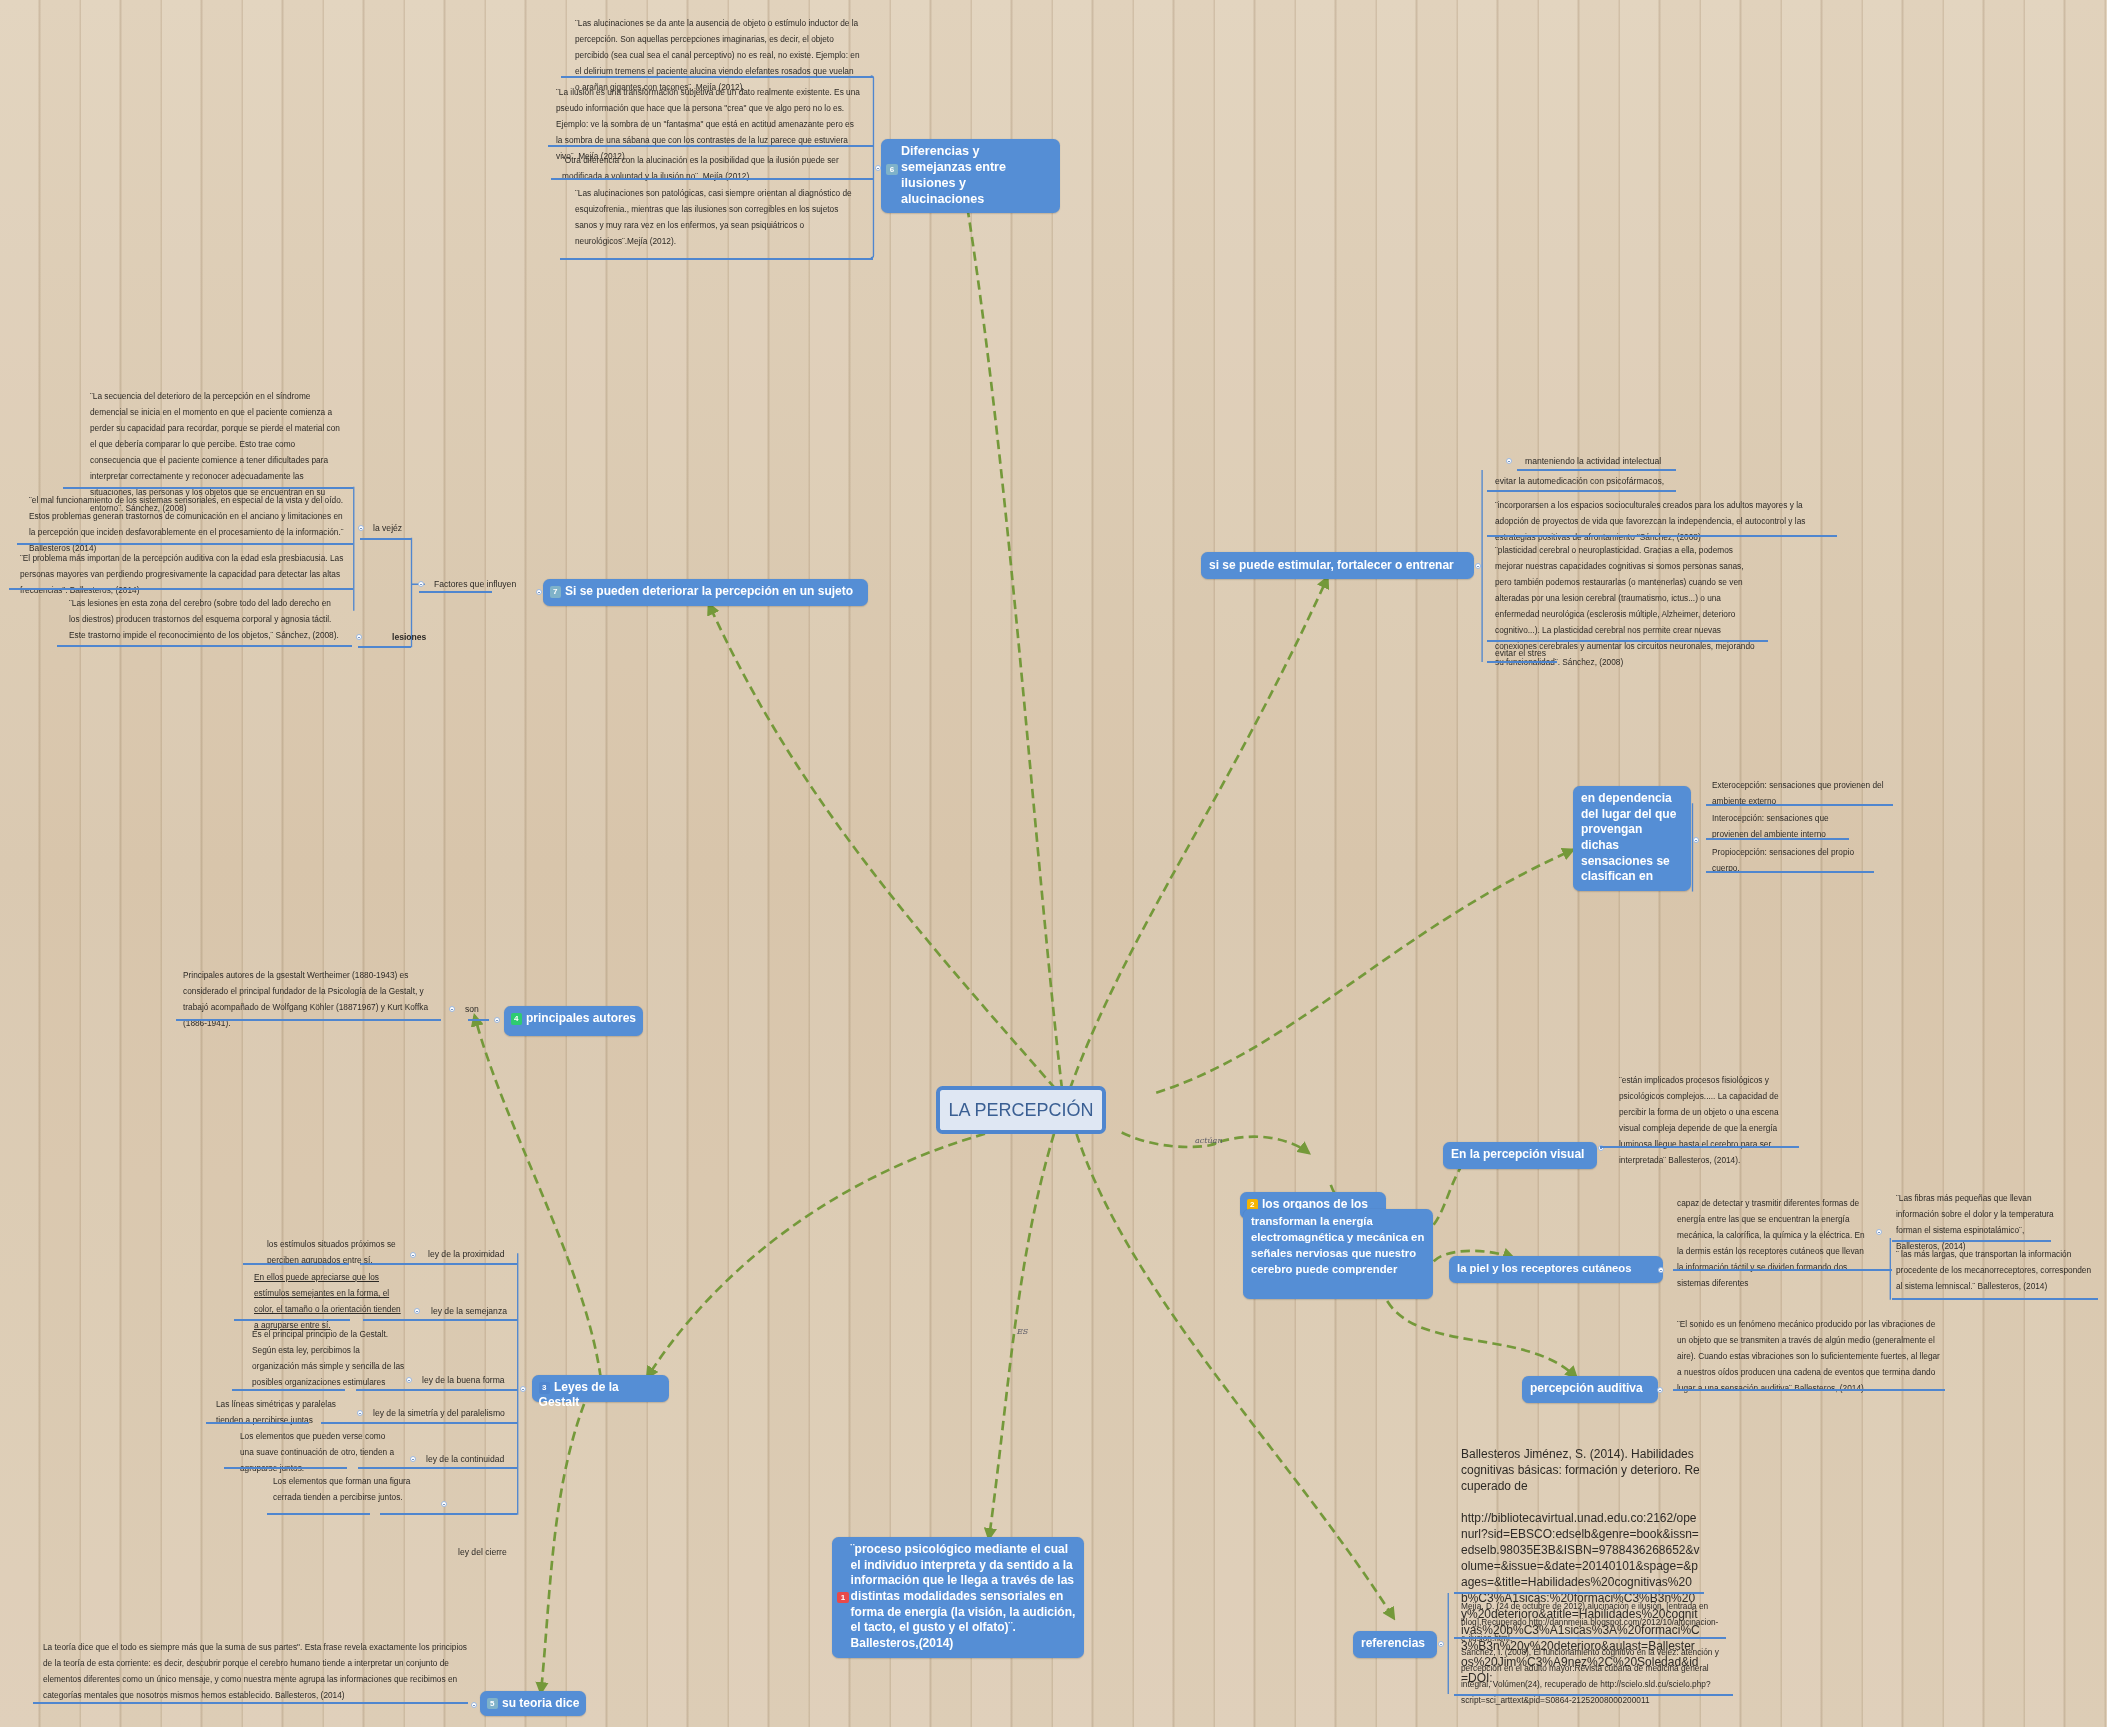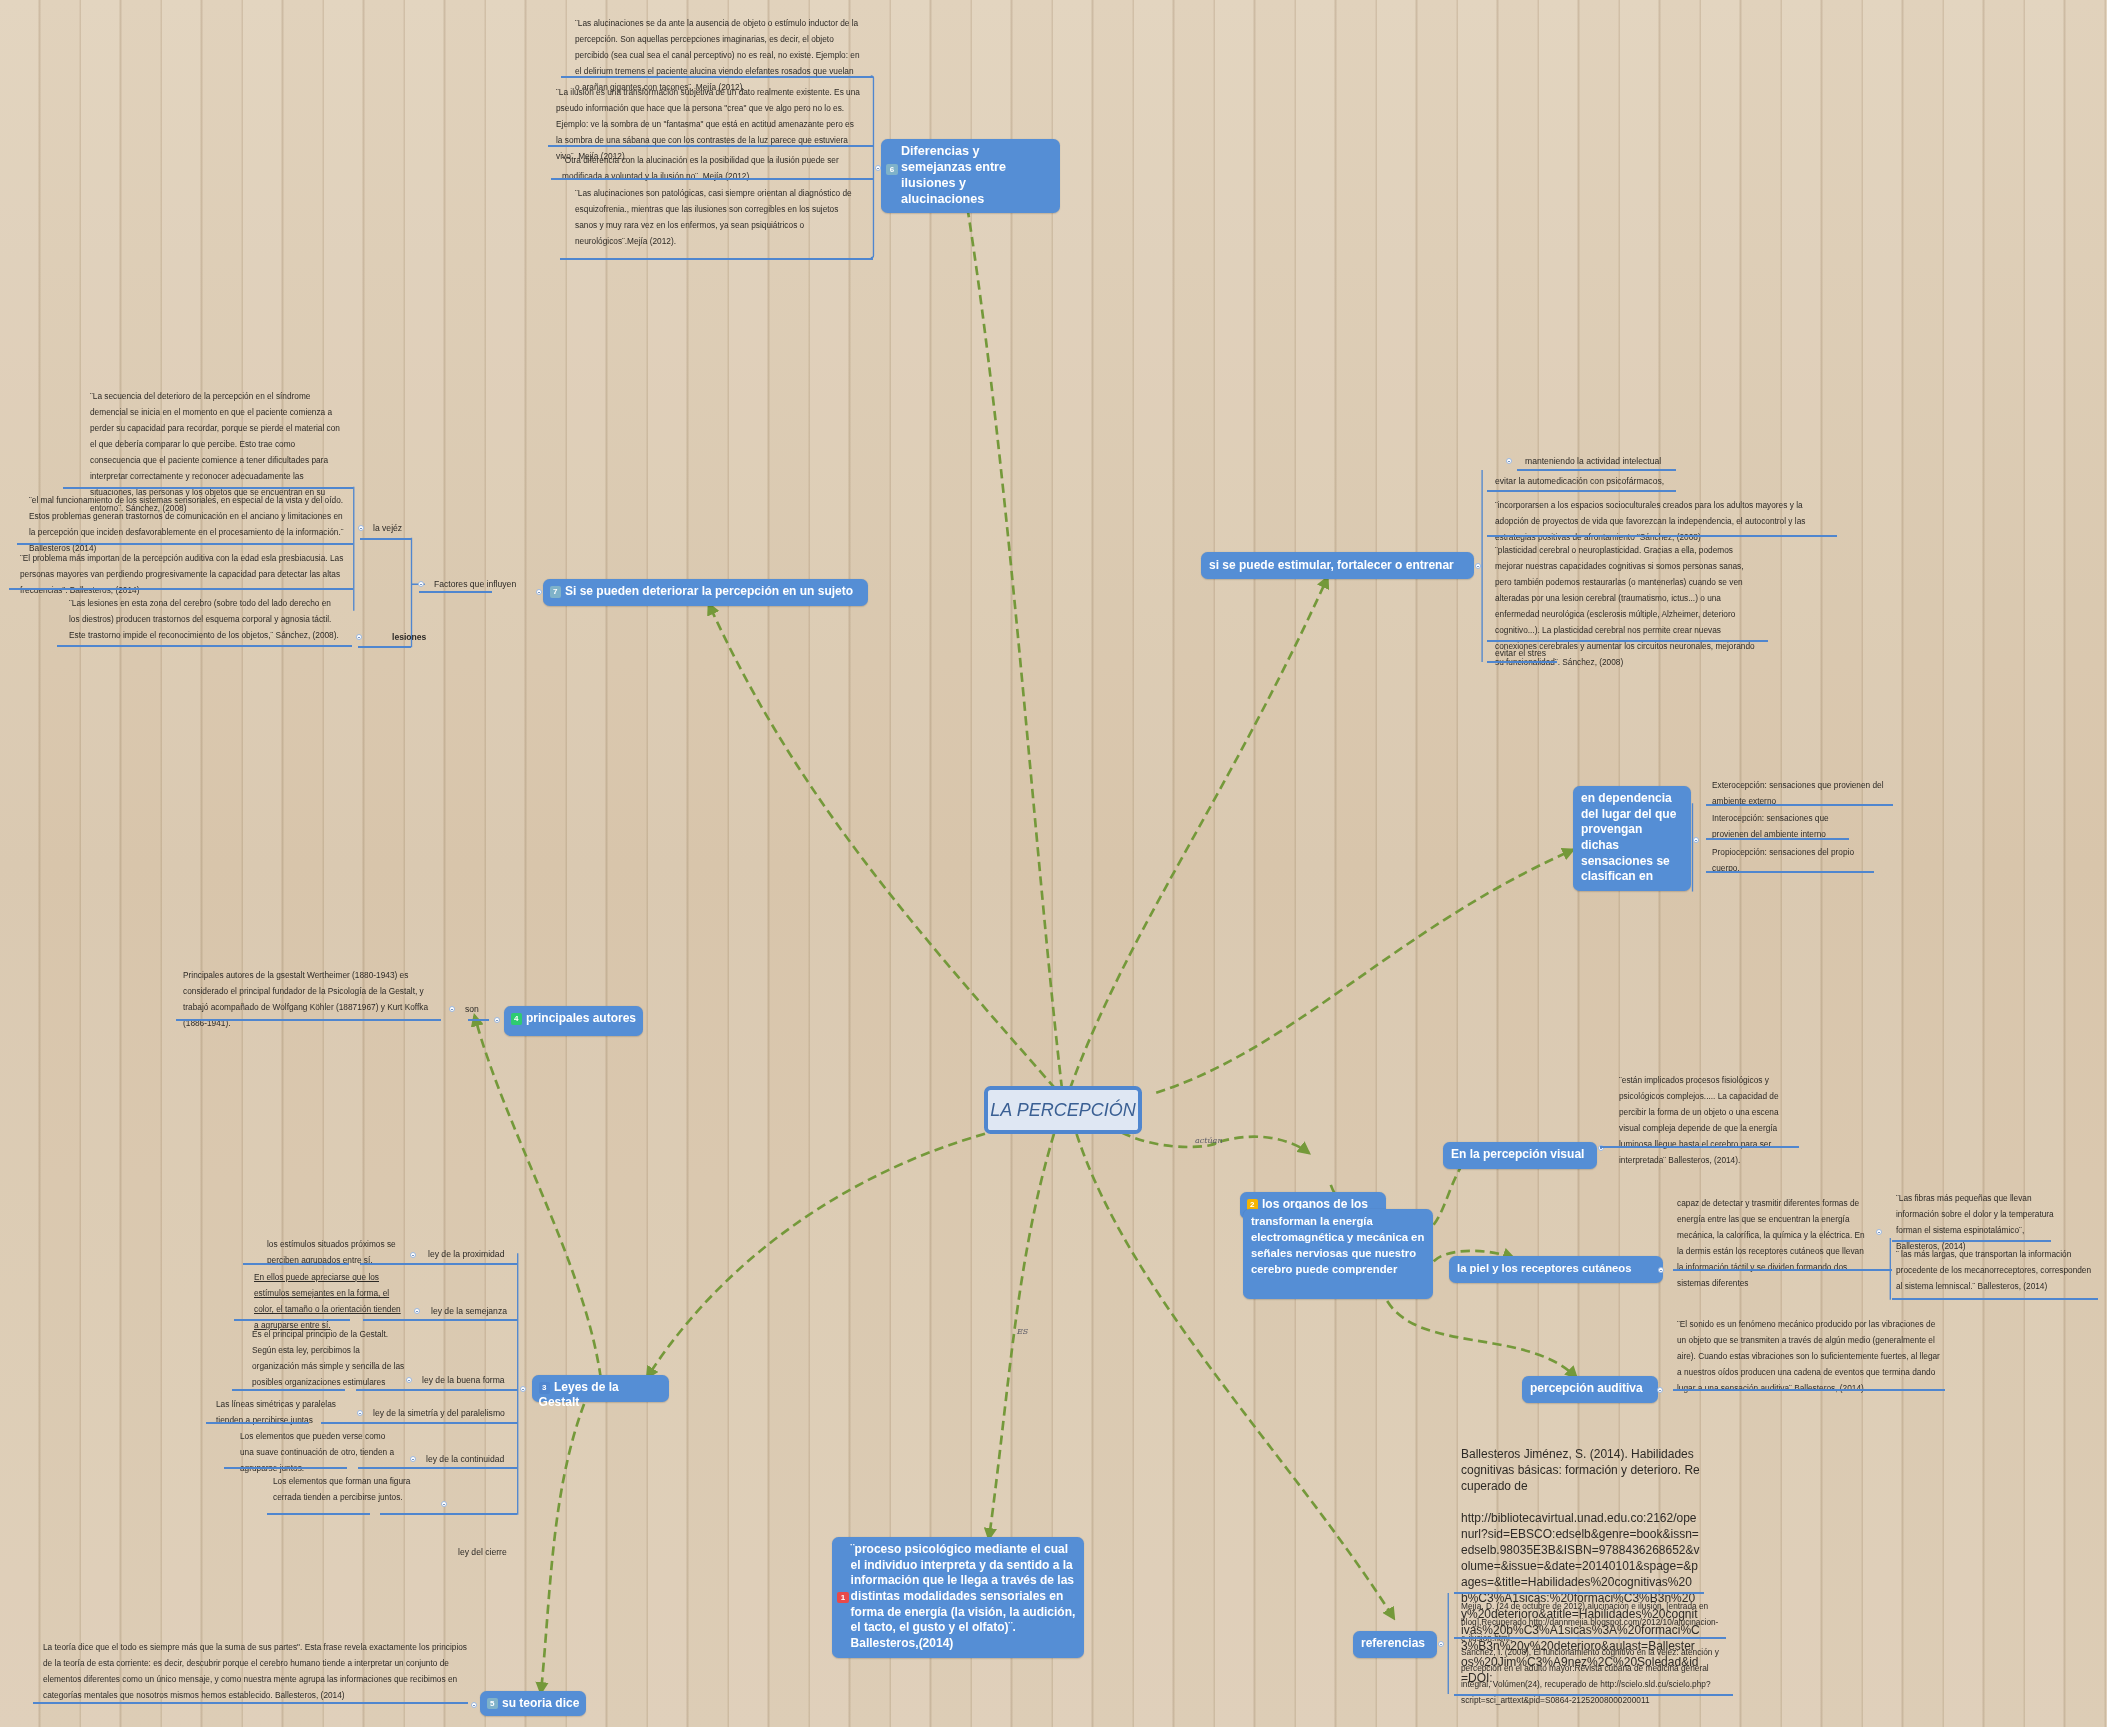--- a/index.html
+++ b/index.html
@@ -76,21 +76,21 @@
     <path d="M2550,1210 L2550,1343"></path>
     <path d="M780,1888 L780,2282"></path>
     <path d="M2848,1865 L2848,1958"></path>
     <path d="M2182,2400 L2182,2552"></path>
   </g>
 </svg>
 
 <div class="rel-label" style="left:1195px;top:1136px;">actúan</div>
 <div class="rel-label" style="left:1017px;top:1327px;">ES</div>
 
-<div class="central" style="left:984px;top:1086px;width:158px;height:48px;font-style:italic;">
+<div class="central" style="left:936px;top:1086px;width:170px;height:48px;">
   <span>LA PERCEPCIÓN</span>
 </div>
 
 <div class="node" style="left:881px;top:139px;width:179px;font-size:12.6px;padding:5.3px 8px 5.3px 20px;">
   <span class="badge" style="position:absolute;left:5.3px;top:25px;background:#7fb2c9;">6</span>
   <span>Diferencias y semejanzas entre ilusiones y alucinaciones</span>
 </div>
 <div class="collapse" style="left:875px;top:165px;"></div>
 <div class="note" style="left:575px;top:14.6px;width:285px;">¨Las alucinaciones se da ante la ausencia de objeto o estímulo inductor de la percepción. Son aquellas percepciones imaginarias, es decir, el objeto percibido (sea cual sea el canal perceptivo) no es real, no existe. Ejemplo: en el delirium tremens el paciente alucina viendo elefantes rosados que vuelan o arañan gigantes con tacones¨. Mejía (2012).</div>
 <div class="uline" style="left:561px;top:76px;width:312px;"></div>

